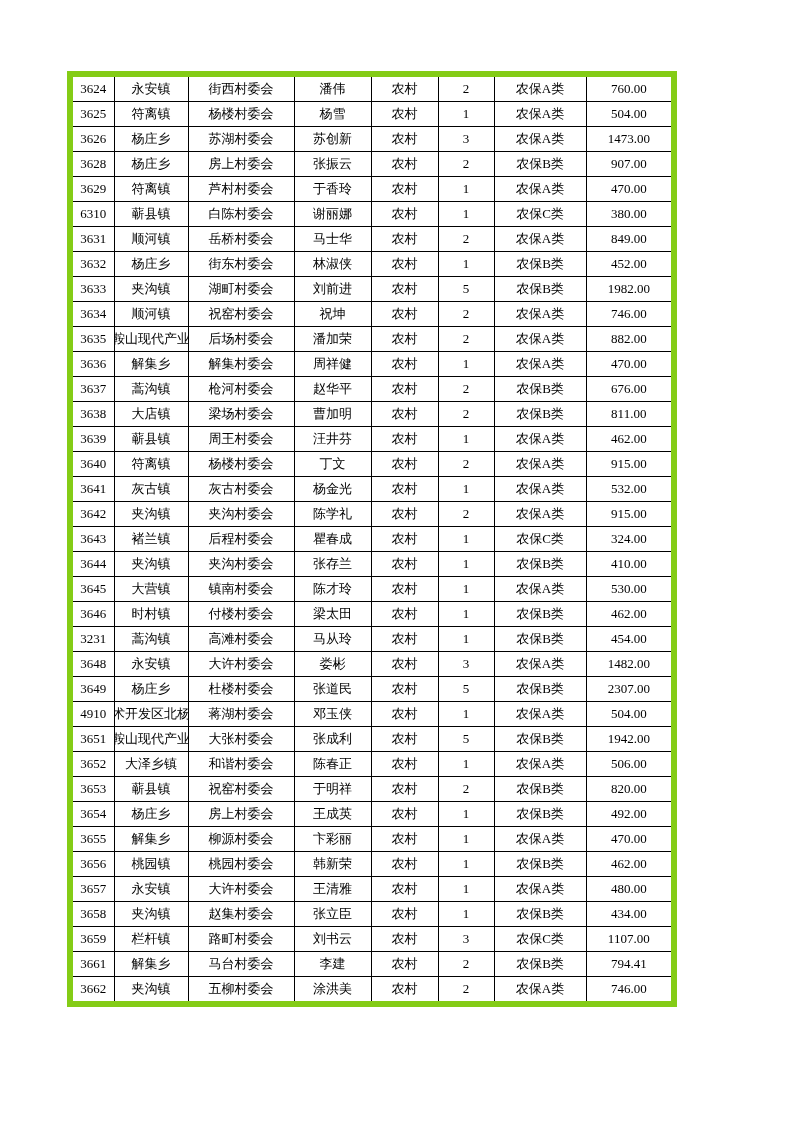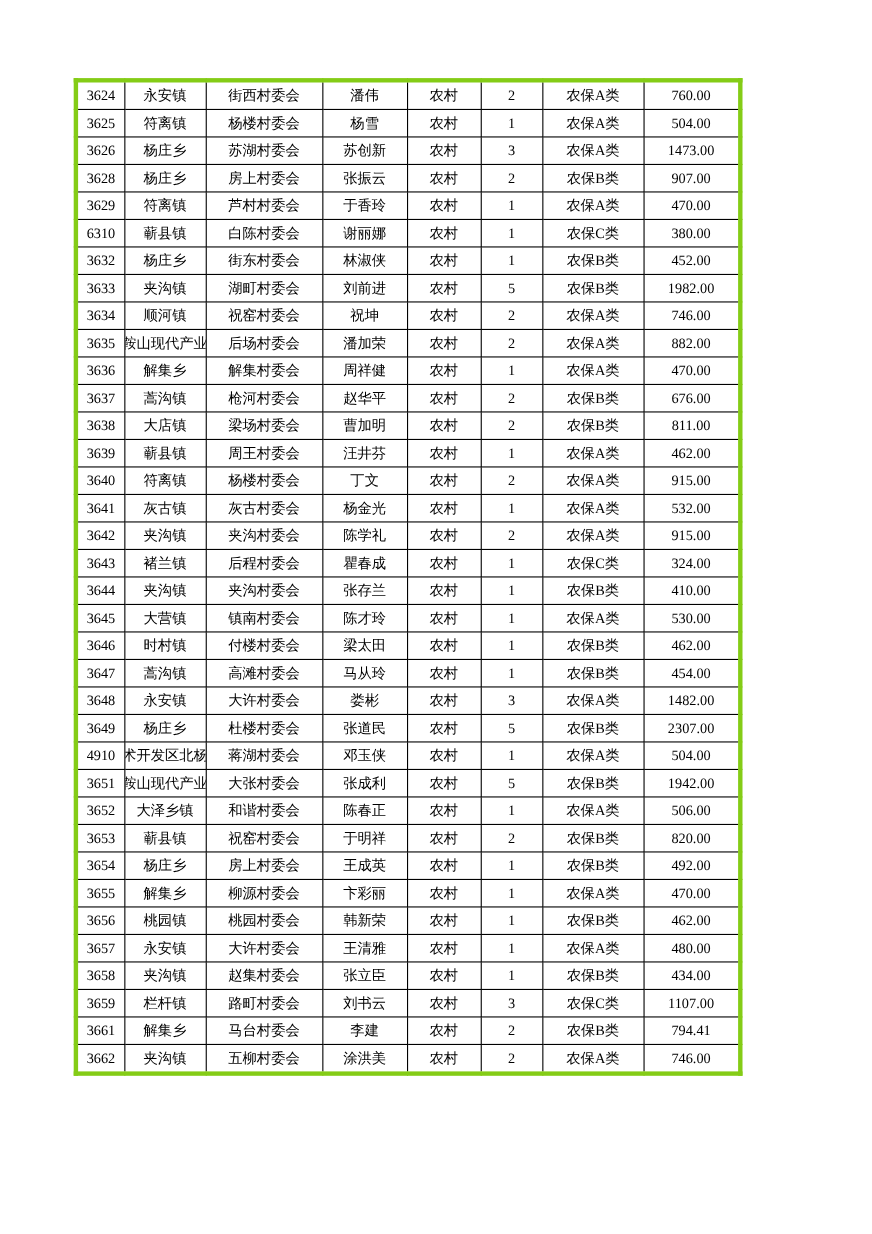--- a/index.html
+++ b/index.html
@@ -16,21 +16,21 @@
     font-family: "Liberation Serif", "DejaVu Serif", serif;
     color: #000000;
   }
   table.grid {
     position: absolute;
     left: 67px;
     top: 71px;
     width: 604px;
     border-collapse: collapse;
     table-layout: fixed;
-    border: 4px solid #84cc16;
+    border: 6px solid #84cc16;
   }
   table.grid td {
     border: 1px solid #000000;
     height: 24px;
     padding: 0;
     text-align: center;
     vertical-align: middle;
     font-size: 13px;
     line-height: 24px;
     white-space: nowrap;
@@ -127,20 +127,30 @@
           <td><span>6310</span></td>
           <td><span>蕲县镇</span></td>
           <td><span>白陈村委会</span></td>
           <td><span>谢丽娜</span></td>
           <td><span>农村</span></td>
           <td><span>1</span></td>
           <td><span>农保C类</span></td>
           <td><span>380.00</span></td>
         </tr>
         <tr>
+          <td><span>3631</span></td>
+          <td><span>顺河镇</span></td>
+          <td><span>岳桥村委会</span></td>
+          <td><span>马士华</span></td>
+          <td><span>农村</span></td>
+          <td><span>2</span></td>
+          <td><span>农保A类</span></td>
+          <td><span>849.00</span></td>
+        </tr>
+        <tr>
           <td><span>3632</span></td>
           <td><span>杨庄乡</span></td>
           <td><span>街东村委会</span></td>
           <td><span>林淑侠</span></td>
           <td><span>农村</span></td>
           <td><span>1</span></td>
           <td><span>农保B类</span></td>
           <td><span>452.00</span></td>
         </tr>
         <tr>
@@ -279,21 +289,21 @@
           <td><span>3646</span></td>
           <td><span>时村镇</span></td>
           <td><span>付楼村委会</span></td>
           <td><span>梁太田</span></td>
           <td><span>农村</span></td>
           <td><span>1</span></td>
           <td><span>农保B类</span></td>
           <td><span>462.00</span></td>
         </tr>
         <tr>
-          <td><span>3647</span></td>
+          <td><span>3231</span></td>
           <td><span>蒿沟镇</span></td>
           <td><span>高滩村委会</span></td>
           <td><span>马从玲</span></td>
           <td><span>农村</span></td>
           <td><span>1</span></td>
           <td><span>农保B类</span></td>
           <td><span>454.00</span></td>
         </tr>
         <tr>
           <td><span>3648</span></td>

